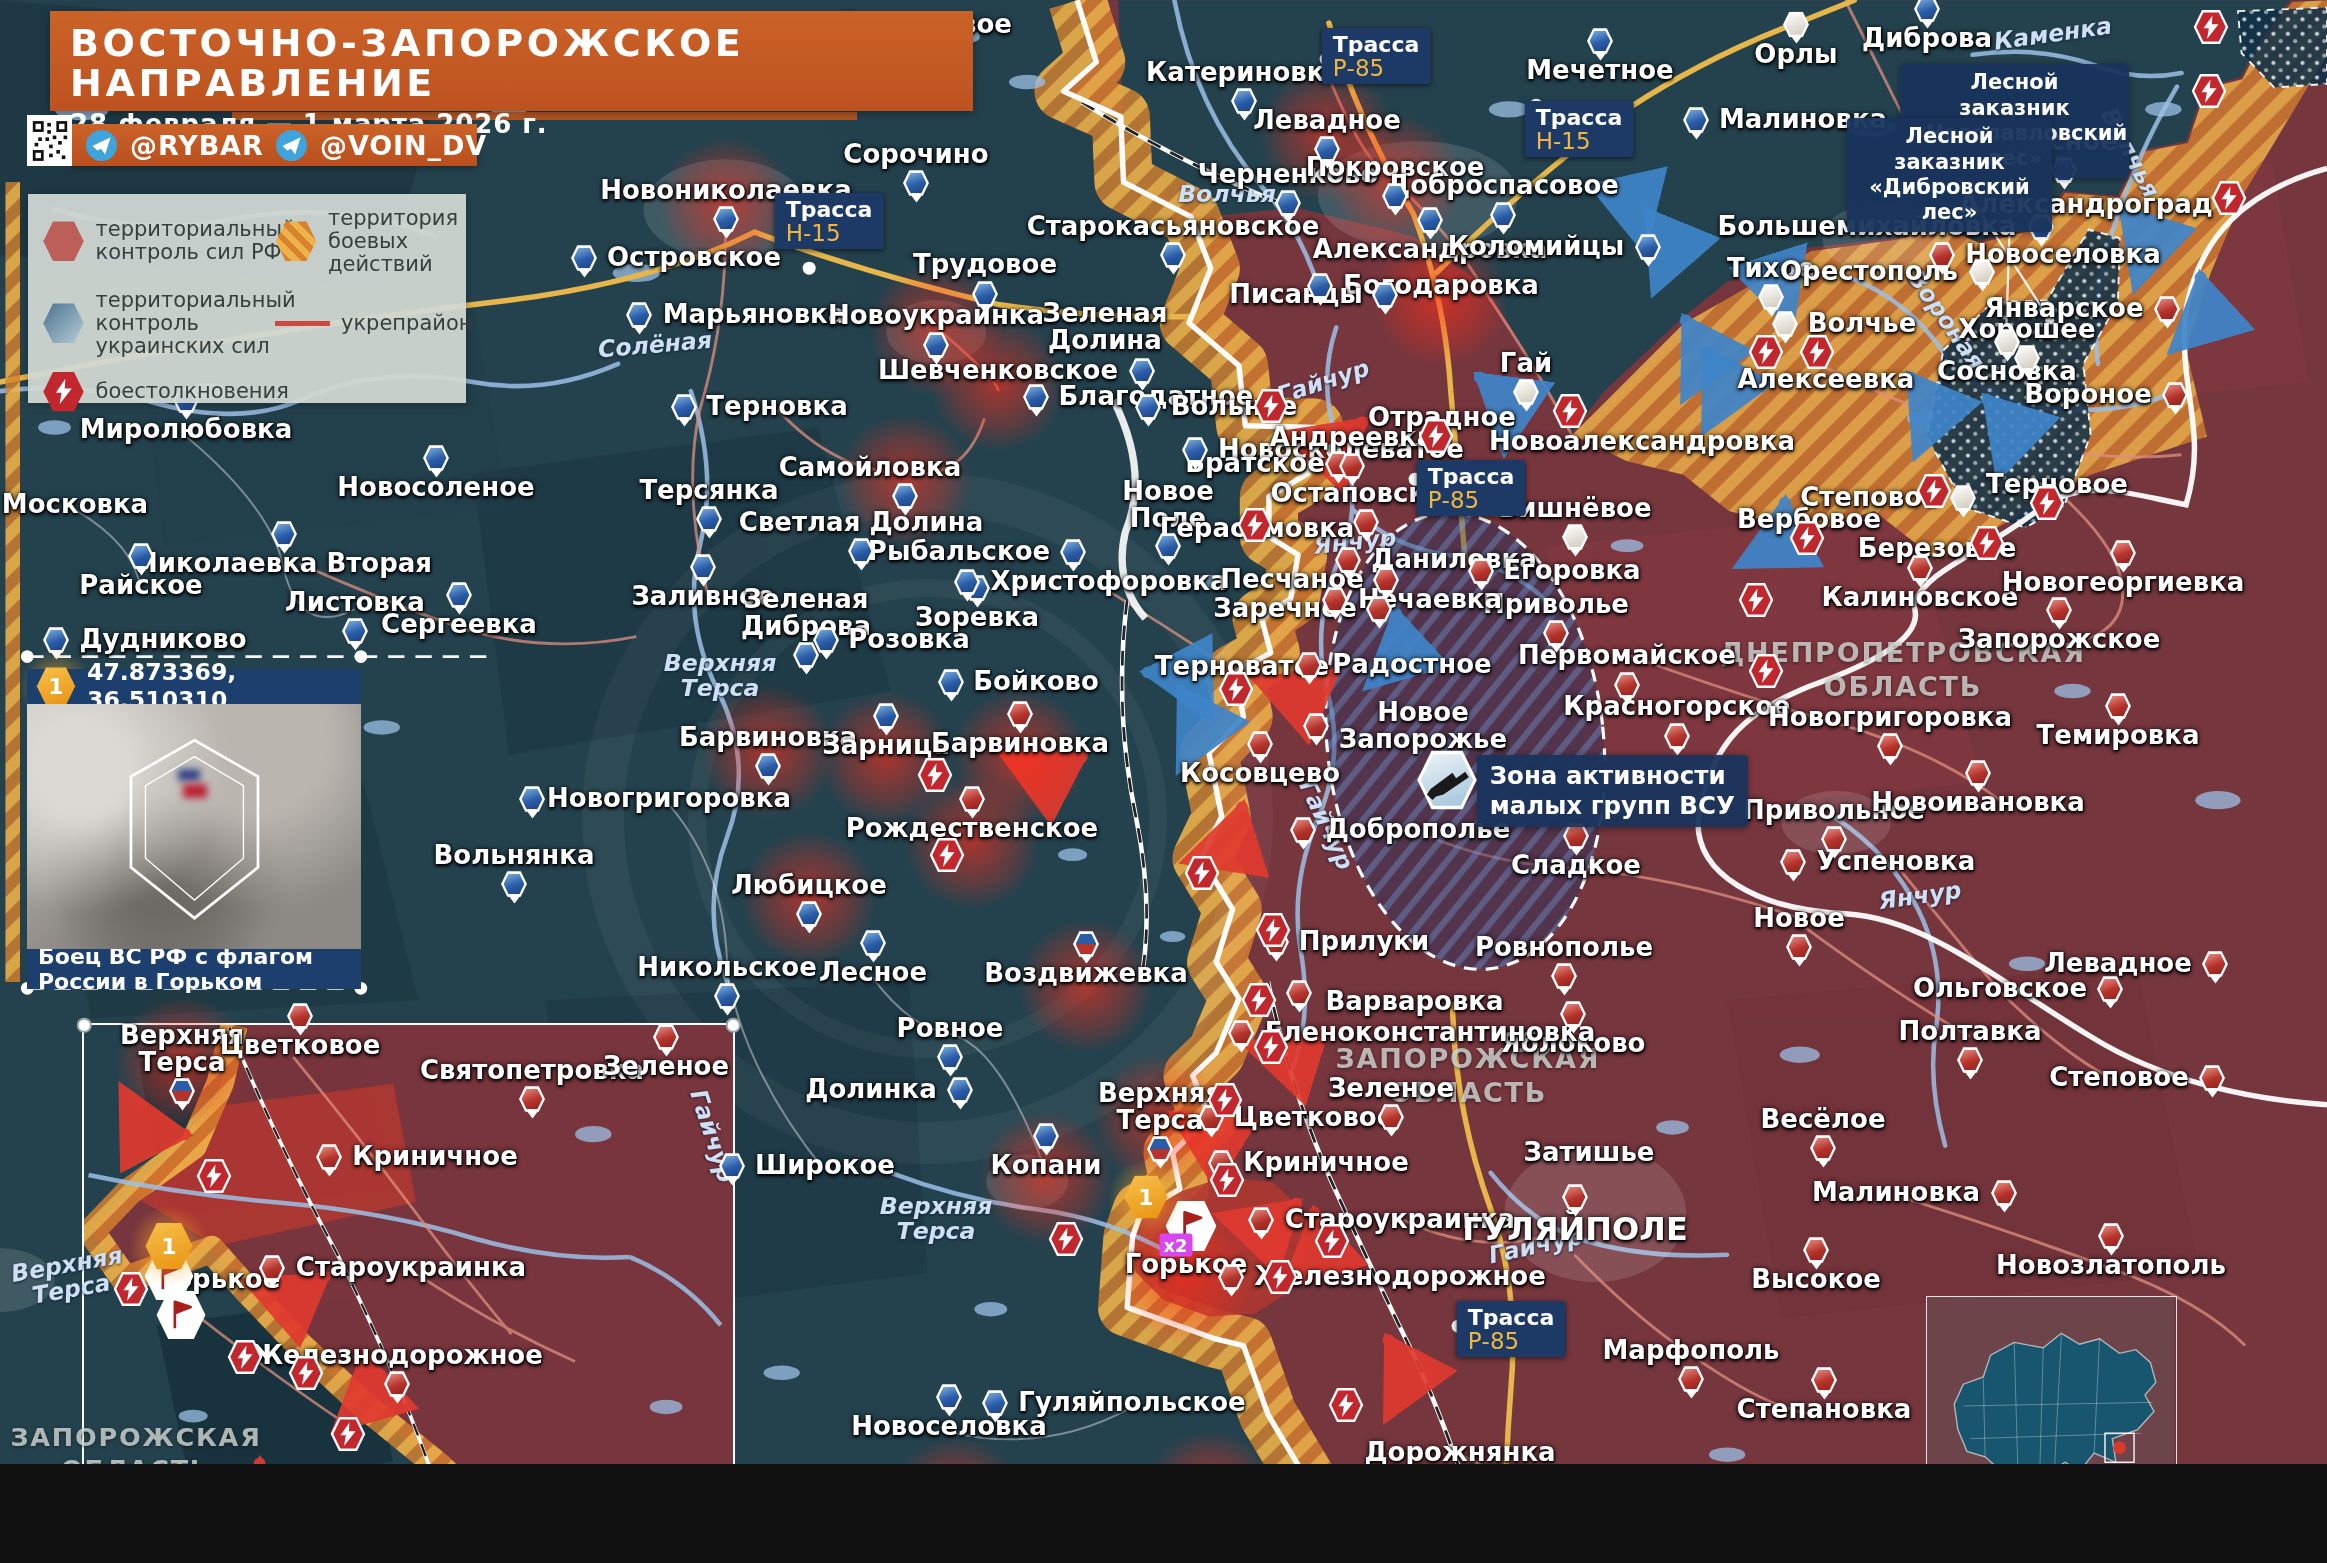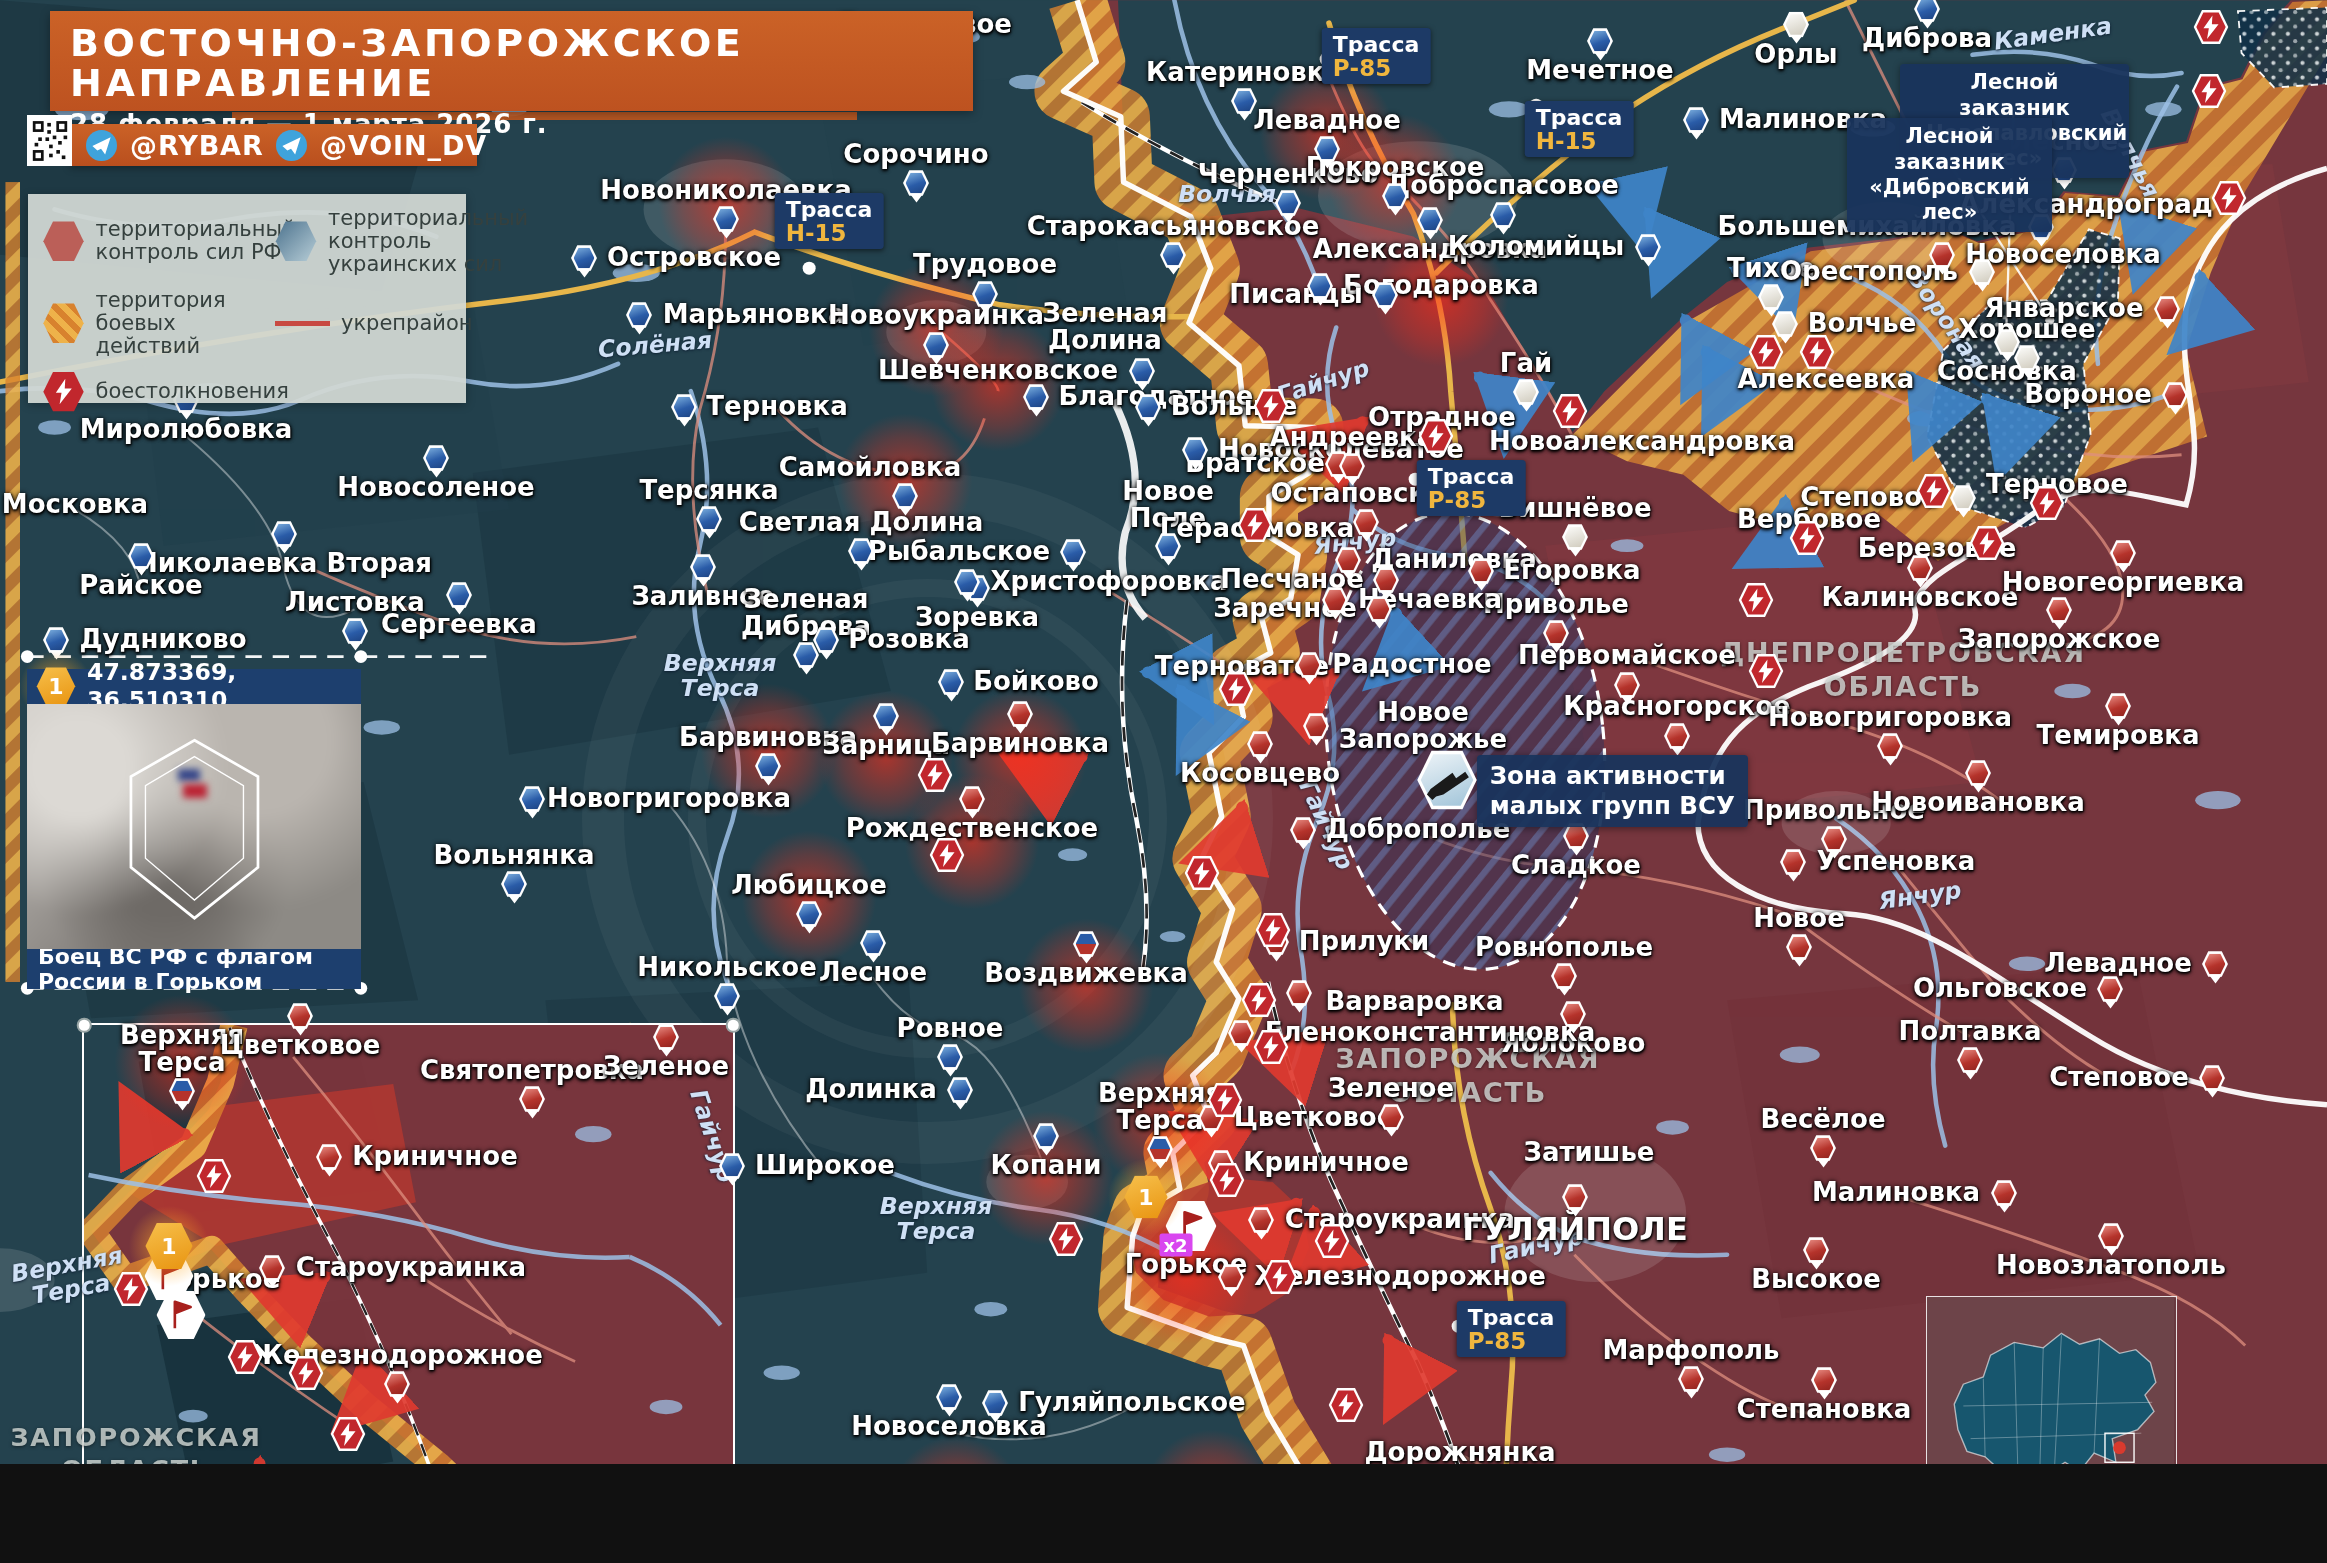--- a/index.html
+++ b/index.html
@@ -33,21 +33,21 @@
   .river{position:absolute;transform:translate(-50%,-50%);color:#cfe0f5;font-style:italic;font-weight:700;
     font-size:23.6px;white-space:pre-line;text-align:center;line-height:1.05;z-index:38;
     text-shadow:0 0.9px 2.7px rgba(10,25,45,.9);pointer-events:none;}
   .region{position:absolute;transform:translate(-50%,-50%);color:rgba(218,224,220,.78);font-weight:700;
     font-size:31px;letter-spacing:1.8px;white-space:pre-line;text-align:center;line-height:1.25;z-index:37;
     text-shadow:0 0.9px 3.6px rgba(0,0,0,.5);pointer-events:none;}
   
   .roadbadge{position:absolute;transform:translate(-50%,-50%);background:#1d3a66;border-radius:3.6px;
     padding:4.5px 11px;z-index:43;box-shadow:0 1.8px 5.5px rgba(0,0,0,.5);text-align:left;}
   .roadbadge .rb1{display:block;color:#fff;font-weight:700;font-size:22px;line-height:1.05;}
-  .roadbadge .rb2{display:block;color:#f0b63e;font-weight:700;font-size:23px;line-height:1.05;}
+  .roadbadge .rb2{display:block;color:#f0b63e;font-weight:400;font-size:23px;line-height:1.05;}
   .roaddot{position:absolute;width:12.7px;height:12.7px;border-radius:50%;background:#fff;transform:translate(-50%,-50%);z-index:42;}
   
   .titleblock{left:50px;top:11px;width:923px;height:100px;background:linear-gradient(180deg,#cb6227,#bd5220);
     z-index:60;padding:12.7px 20px 0 20px;box-shadow:0 2.7px 9px rgba(0,0,0,.35);}
   .titleblock h1{margin:0;color:#fff;font-size:38px;font-weight:700;letter-spacing:3.6px;line-height:1.05;}
   .titleblock .date{color:#fff;font-size:26px;font-weight:700;margin-top:5.5px;letter-spacing:0.9px;}
   .tgbar{left:70px;top:124px;width:407px;height:42px;background:linear-gradient(180deg,#cb6227,#b94f1e);
     z-index:60;display:flex;align-items:center;gap:12.7px;padding:0 16.4px;box-shadow:0 1.8px 7.3px rgba(0,0,0,.35);}
   .tgbar .handle{color:#fff;font-weight:700;font-size:27px;letter-spacing:0.9px;}
   .tgicon{width:31px;height:31px;border-radius:50%;background:#3fa3dc;position:relative;flex:0 0 auto;}
@@ -475,28 +475,28 @@
     <span class="handle">@VOIN_DV</span>
   </div>
 
   <div class="abs legend">
     <div class="litem">
       <span class="lhex red"></span>
       <span class="ltext">территориальный
 контроль сил РФ</span>
     </div>
     <div class="litem">
+      <span class="lhex battle"></span>
+      <span class="ltext">территория
+боевых действий</span>
+    </div>
+    <div class="litem">
       <span class="lhex blue"></span>
       <span class="ltext">территориальный
 контроль украинских сил</span>
-    </div>
-    <div class="litem">
-      <span class="lhex battle"></span>
-      <span class="ltext">территория
-боевых действий</span>
     </div>
     <div class="litem">
       <span class="lline"></span>
       <span class="ltext">укрепрайон</span>
     </div>
     <div class="litem">
       <span class="lflash">
           <span class="hi"></span>
           <span class="bolt"></span>
         </span>

